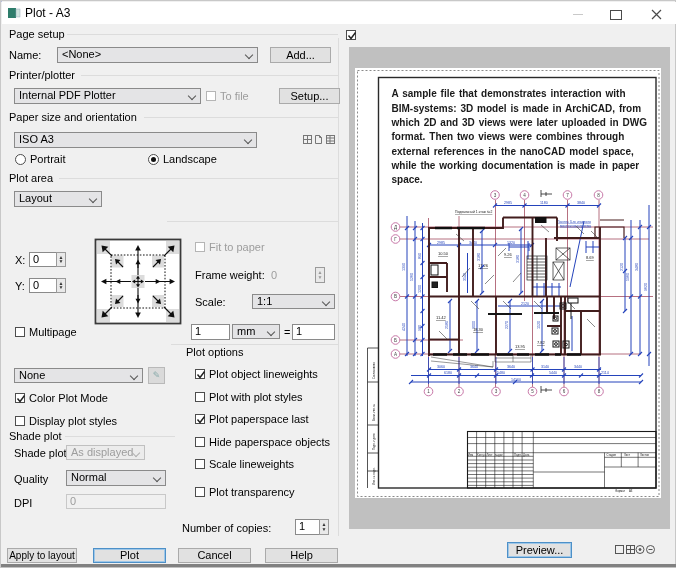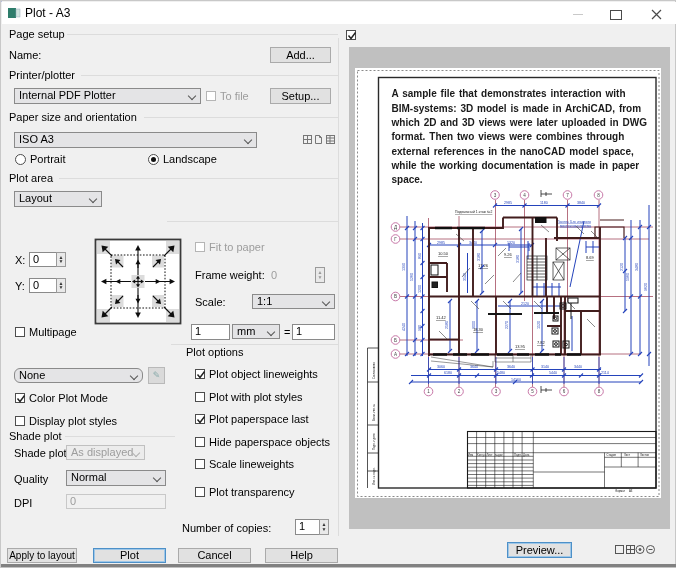--- a/index.html
+++ b/index.html
@@ -35,28 +35,29 @@
   <div style="position:absolute;left:609px;top:9px;width:10px;height:8px;border:1px solid #4a4a4a;"></div>
   <svg style="position:absolute;left:650px;top:8px" width="11" height="11" viewBox="0 0 11 11">
       <path d="M1,1 L10,10 M10,1 L1,10" stroke="#4a4a4a" stroke-width="1.2"></path>
     </svg>
 
   <div style="position:absolute;left:337px;top:37px;width:1px;height:498px;background:#dcdcdc;"></div>
 
   <div class="t" style="left:8px;top:27px;">Page setup</div>
   <div class="gline" style="left:66px;top:33px;width:271px;"></div>
   <div class="t" style="left:8px;top:48px;">Name:</div>
+  <div class="combo" style="left:56px;top:46px;width:201px;height:16px;">&lt;None&gt;<span class="chev"></span></div>
   <div class="btn" style="left:269px;top:46px;width:61px;height:16px;line-height:14px;">Add...</div>
 
   <div class="t" style="left:8px;top:68px;">Printer/plotter</div>
   <div class="gline" style="left:80px;top:74px;width:257px;"></div>
   <div class="combo" style="left:13px;top:87px;width:187px;height:16px;">Internal PDF Plotter<span class="chev"></span></div>
   <div class="cb d" style="left:205px;top:90px;"></div>
   <div class="t dis" style="left:219px;top:89px;">To file</div>
-  <div class="btn" style="left:269px;top:87px;width:61px;height:16px;line-height:14px;">Setup...</div>
+  <div class="btn" style="left:278px;top:87px;width:61px;height:16px;line-height:14px;">Setup...</div>
 
   <div class="t" style="left:8px;top:110px;">Paper size and orientation</div>
   <div class="gline" style="left:143px;top:116px;width:194px;"></div>
   <div class="combo" style="left:13px;top:131px;width:243px;height:16px;">ISO A3<span class="chev"></span></div>
   <svg style="position:absolute;left:302px;top:134px" width="32" height="9" viewBox="0 0 32 9">
     <g stroke="#777" fill="none" stroke-width="1">
       <rect x="0.5" y="0.5" width="8" height="8"></rect>
         <path d="M0.5,4.5 H8.5 M4.5,0.5 V8.5"></path>
       <path d="M12.5,0.5 h4 l2,2 v6 h-6 z M16.5,0.5 v2 h2"></path>
       <rect x="23.5" y="0.5" width="8" height="8"></rect>
@@ -144,21 +145,21 @@
   <div class="t" style="left:194px;top:295px;">Scale:</div>
   <div class="combo" style="left:251px;top:293px;width:83px;height:15px;">1:1<span class="chev"></span></div>
   <div class="edit" style="left:190px;top:323px;width:39px;height:16px;">1</div>
   <div class="combo" style="left:231px;top:323px;width:48px;height:15px;">mm<span class="chev"></span></div>
   <div class="t" style="left:283px;top:325px;">=</div>
   <div class="edit" style="left:291px;top:323px;width:43px;height:16px;">1</div>
   <div class="cb" style="left:14px;top:326px;"></div>
   <div class="t" style="left:28px;top:325px;">Multipage</div>
 
   <div class="gline" style="left:170px;top:343px;width:167px;"></div>
-  <div class="combo" style="left:13px;top:367px;width:129px;height:15px;border-radius:6px;">None<span class="chev"></span></div>
+  <div class="combo" style="left:13px;top:367px;width:129px;height:15px;">None<span class="chev"></span></div>
   <div class="btn" style="left:147px;top:366px;width:17px;height:17px;background:#dadada;border-color:#b9b9b9;"><span style="color:#8aa;font-size:9px;">✎</span></div>
   <div class="cb" style="left:14px;top:392px;">
       <svg width="12" height="13" viewBox="0 0 12 13">
         <path d="M2.5,6.5 l2.5,3 4.5,-6" stroke="#222" stroke-width="1.4" fill="none"></path>
       </svg>
     </div>
   <div class="t" style="left:28px;top:391px;">Color Plot Mode</div>
   <div class="cb" style="left:14px;top:415px;"></div>
   <div class="t" style="left:28px;top:414px;">Display plot styles</div>
 

